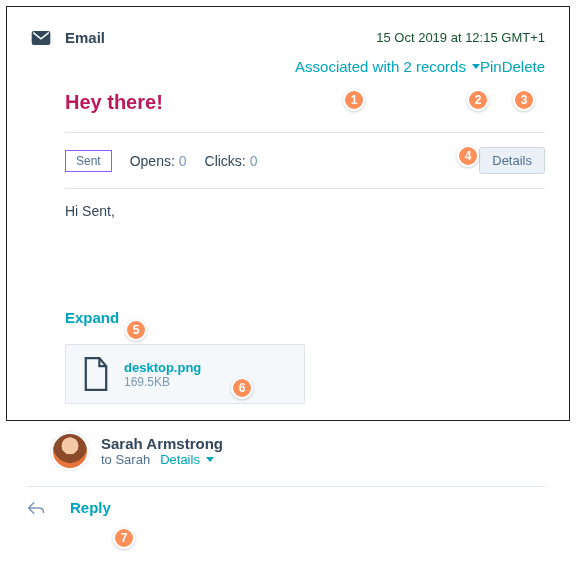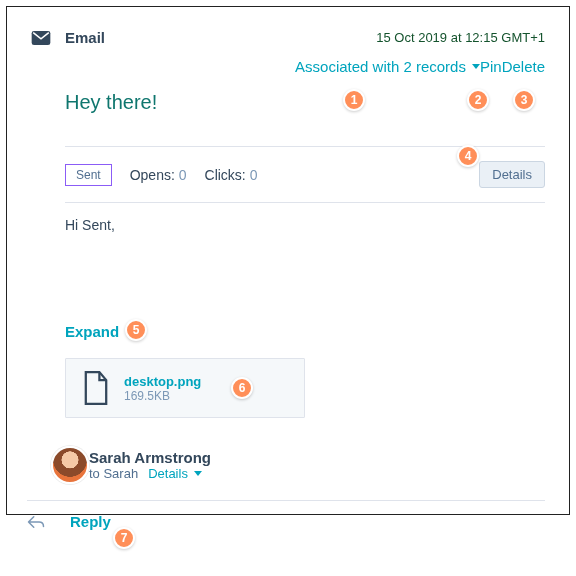--- a/index.html
+++ b/index.html
@@ -8,21 +8,21 @@
       width: 576px;
       height: 576px;
       background: #fff;
       position: relative;
     }
     .card {
       margin: 6px 6px;
       border: 1px solid #222;
       background: #fff;
       padding: 22px 24px 16px 24px;
-      height: 509px;
+      height: 415px;
       position: relative;
     }
     .hdr {
       display: flex;
       align-items: center;
       justify-content: space-between;
       margin-bottom: 12px;
     }
     .hdr-left { display: flex; align-items: center; gap: 14px; }
     .mail-icon {
@@ -33,21 +33,21 @@
     .timestamp { color: #14532d; font-size: 13px; }
     .action-row {
       display: flex; justify-content: flex-end; 
       margin-bottom: 16px; font-size: 15px;
     }
     .action-link { color: #00a4bd; font-weight: 500; cursor: pointer; display:inline-flex; align-items:center; gap:4px;}
     .caret-down {
       width:0;height:0;border-left:4px solid transparent;border-right:4px solid transparent;border-top:5px solid #00a4bd;
       display:inline-block; margin-left:2px;
     }
-    .subject { font-size: 20px; font-weight: 400; color: #0f766e; margin: 10px 0 32px 34px; }
+    .subject { font-size: 20px; font-weight: 700; color: #be185d; margin: 10px 0 18px 34px; }
     .divider { border: none; border-top: 1px solid #dfe3eb; margin: 0 0 14px 34px; }
     .stats-row {
       display:flex; align-items:center; justify-content:space-between;
       margin: 0 0 14px 34px;
     }
     .stats-left { display:flex; align-items:center; gap:18px; }
     .sent-badge {
       border:1px solid #8b5cf6; color:#516f90; font-size:12px;
       padding:3px 10px;
     }
@@ -61,21 +61,21 @@
     .expand-link { margin: 90px 0 18px 34px; color:#00a4bd; font-weight:600; font-size:15px; cursor:pointer; display:inline-block;}
     .attachment {
       margin: 0 0 28px 34px;
       background:#f5f8fa; border:1px solid #dfe3eb; border-radius:1px;
       padding:12px 16px; display:flex; align-items:center; gap:14px;
       width: 240px;
     }
     .file-icon { width:28px; height:34px; }
     .att-name { color:#00a4bd; font-weight:600; font-size:13px; }
     .att-size { color:#7c98b6; font-size:12px; }
-    .sender-row { display:flex; align-items:center; gap:0; margin-left:20px; margin-bottom:16px;}
+    .sender-row { display:flex; align-items:center; gap:12px; margin-left:20px; margin-bottom:16px;}
     .avatar {
       width:38px; height:38px; border-radius:50%;
       background: radial-gradient(circle at 50% 35%, #f5c9a6 0 30%, #8b4a2a 31% 60%, #e8743b 61% 100%);
       border:2px solid #fff; box-shadow:0 0 0 1px #eee;
     }
     .sender-name { font-weight:600; color:#33475b; font-size:15px; }
     .sender-sub { color:#516f90; font-size:13px; display:flex; gap:10px; align-items:center;}
     .details-link { color:#00a4bd; font-weight:500; cursor:pointer; display:inline-flex; align-items:center; gap:4px;}
     .footer { border-top:1px solid #dfe3eb; padding-top:12px; display:flex; align-items:center; gap:25px; margin-left:-4px;}
     .reply-arrow { width:18px; height:14px; }

